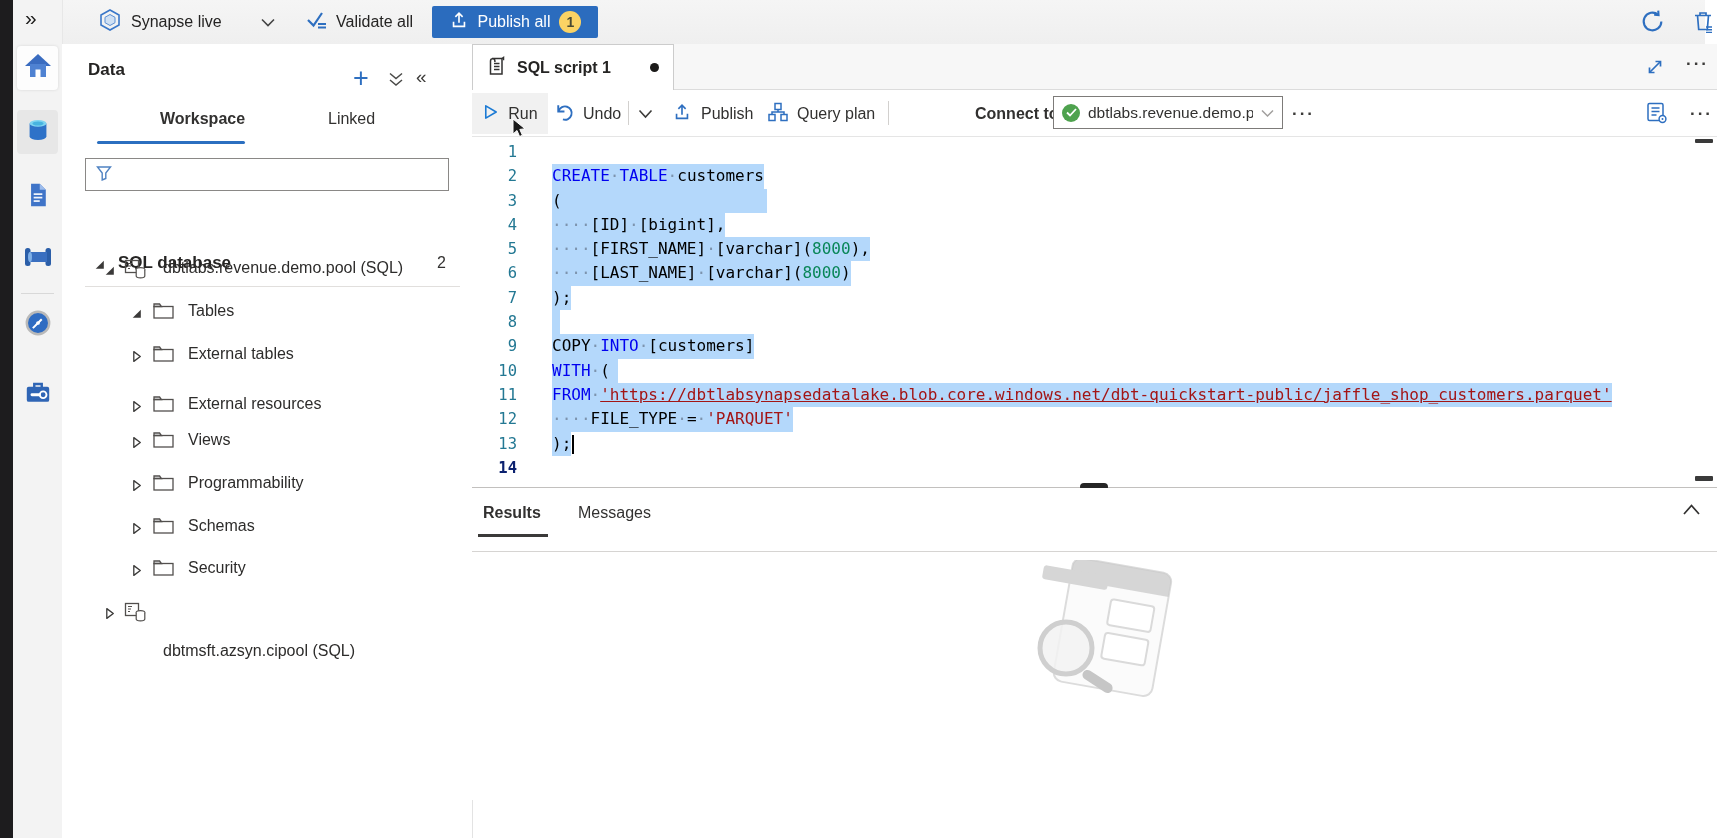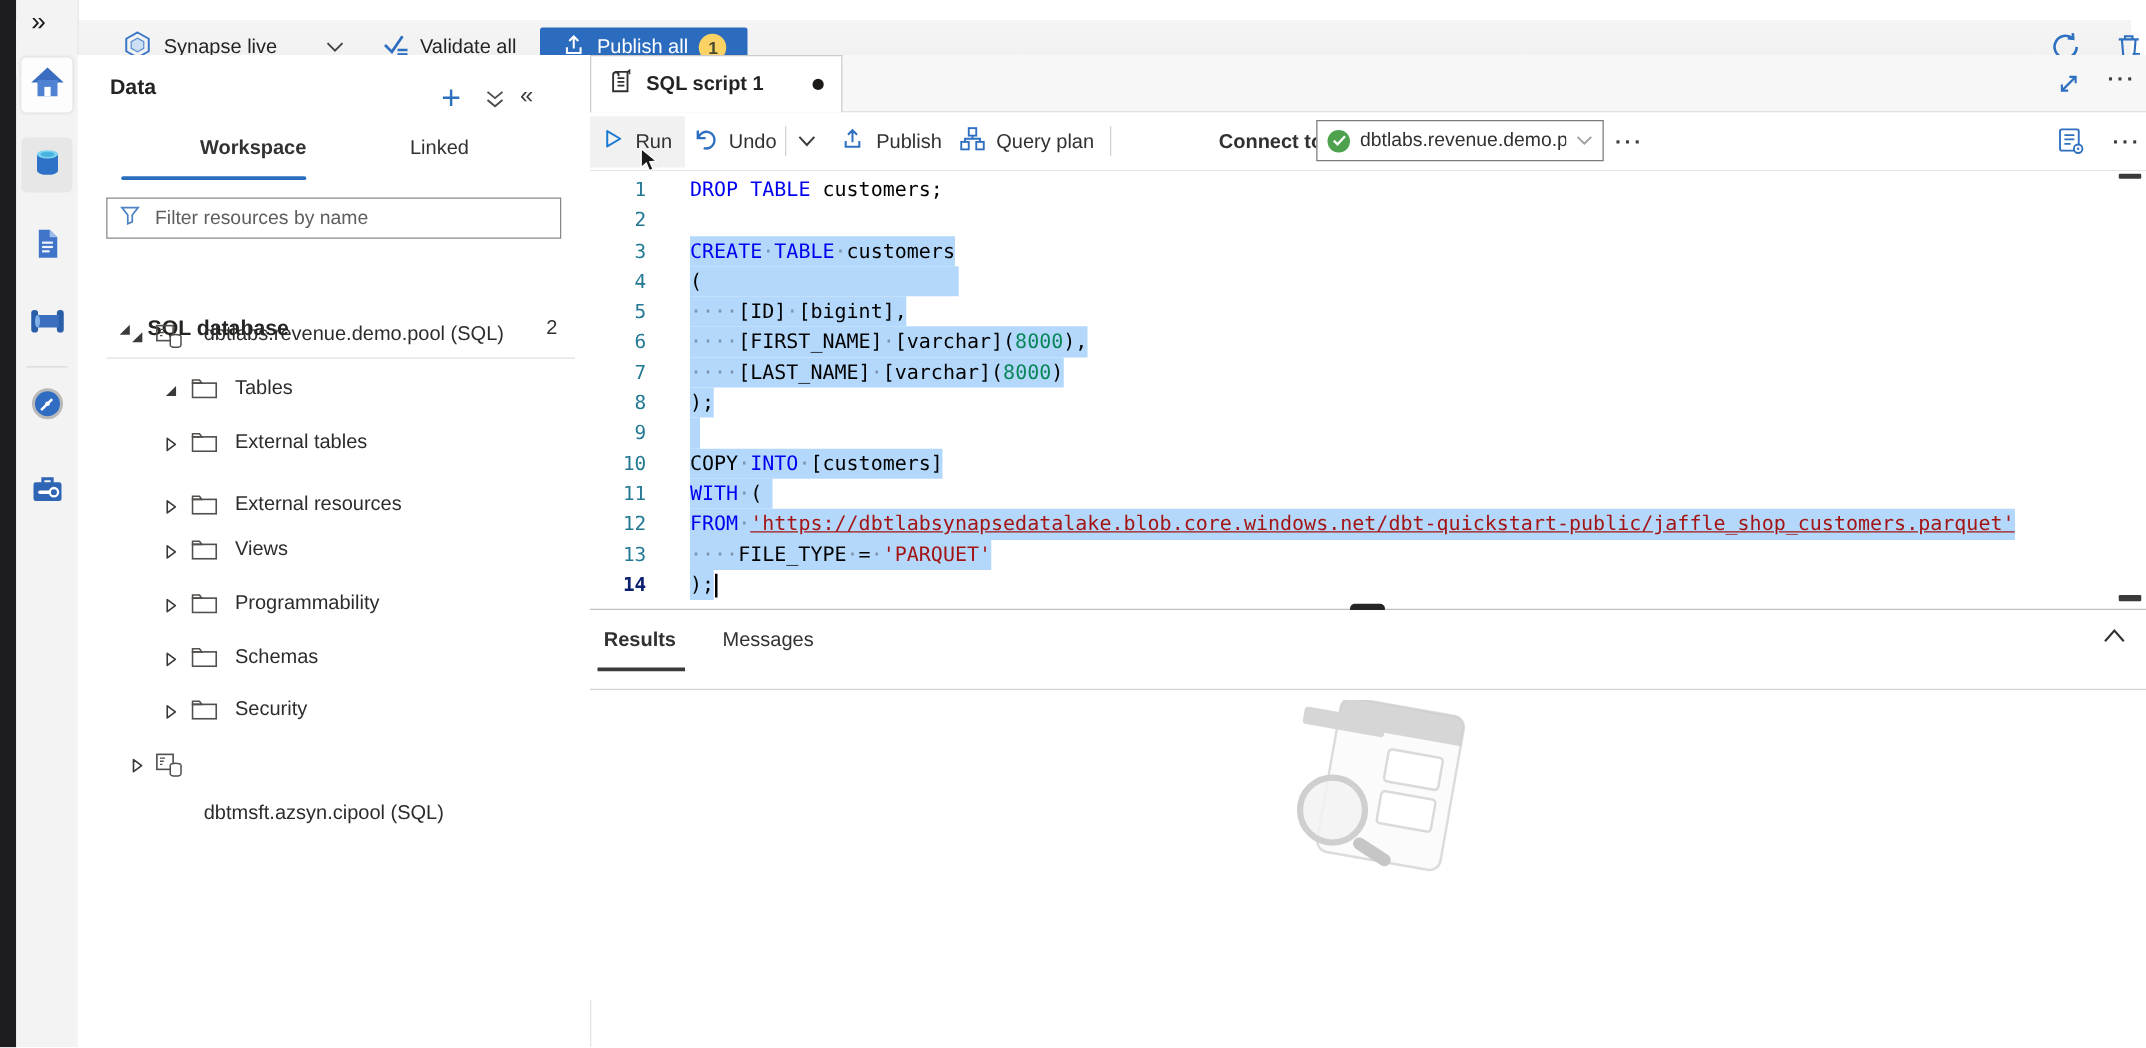--- a/index.html
+++ b/index.html
@@ -1,21 +1,21 @@
 <!DOCTYPE html>
 <html><head>
 <meta charset="utf-8">
 <style>
   html,body{margin:0;padding:0;background:#fff;}
   .screen{position:relative;width:1717px;height:838px;overflow:hidden;
     font-family:"Liberation Sans",sans-serif;color:#323130;background:#fff;}
   .abs{position:absolute;}
   
   .edge{position:absolute;left:0;top:0;width:13px;height:838px;background:#1d1c1e;}
-  .topbar{position:absolute;left:13px;top:16px;width:1692px;height:44px;
+  .topbar{position:absolute;left:13px;top:0;width:1692px;height:44px;
     background:linear-gradient(#f5f5f5,#efefef);border-bottom:1px solid #e2e2e2;}
   .tb-item{position:absolute;display:flex;align-items:center;gap:9px;height:32px;top:6px;
     font-size:16px;color:#252423;cursor:default;}
   .chev{display:inline-block;}
   .publish-btn{position:absolute;left:419px;top:6px;width:166px;height:32px;background:#2b6cbe;
     border-radius:2px;display:flex;align-items:center;justify-content:center;gap:9px;color:#fff;font-size:16px;}
   .badge{width:22px;height:22px;border-radius:50%;background:#fbd364;color:#4a4a33;
     font-size:14px;display:flex;align-items:center;justify-content:center;font-weight:bold;}
   
   .rail{position:absolute;left:13px;top:0;width:49px;height:838px;background:#f3f3f3;border-right:1px solid #e7e7e7;}
@@ -203,21 +203,20 @@
     <div class="dp-tab active" style="left:90px;">Workspace</div>
     <div class="dp-tab" style="left:258px;">Linked</div>
     <div class="dp-underline"></div>
 
     <div class="filterbox">
       <span>
         <svg width="16" height="16" viewBox="0 0 16 16">
             <path d="M1.5 2 h13 L9.8 8 v5.5 l-3.6 1.5 V8 Z" fill="none" stroke="#4f82c2" stroke-width="1.4"></path>
           </svg>
       </span>
-      <input type="text" placeholder="Filter resources by name" style="">
     </div>
 
     <div class="tsection">
       <span class="abs" style="left:31px;top:9px;">
         <svg width="13" height="13" viewBox="0 0 12 12">
             <path d="M10 2.5 L10 10 L2.5 10 Z" fill="#3b3a39"></path>
           </svg>
       </span>
       <span class="tsec-label">SQL database</span>
       <span class="tsec-count">2</span>
@@ -430,21 +429,20 @@
           <div class="ln">7</div>
           <div class="ln">8</div>
           <div class="ln">9</div>
           <div class="ln">10</div>
           <div class="ln">11</div>
           <div class="ln">12</div>
           <div class="ln">13</div>
           <div class="ln cur">14</div>
         </div>
       <div class="codecol" id="codecol">
-          <div class="cl"><span class="kw">DROP</span> <span class="kw">TABLE</span> <span class="pl">customers;</span></div>
           <div class="cl"></div>
           <div class="cl"><span class="selspan"><span class="kw">CREATE</span><span class="dots">·</span><span class="kw">TABLE</span><span class="dots">·</span><span class="pl">customers</span></span></div>
           <div class="cl"><span class="selspan" style="padding-right: 205px;"><span class="pl">(</span></span></div>
           <div class="cl"><span class="selspan"><span class="dots">····</span><span class="pl">[ID]</span><span class="dots">·</span><span class="pl">[bigint],</span></span></div>
           <div class="cl"><span class="selspan"><span class="dots">····</span><span class="pl">[FIRST_NAME]</span><span class="dots">·</span><span class="pl">[varchar](</span><span class="num">8000</span><span class="pl">),</span></span></div>
           <div class="cl"><span class="selspan"><span class="dots">····</span><span class="pl">[LAST_NAME]</span><span class="dots">·</span><span class="pl">[varchar](</span><span class="num">8000</span><span class="pl">)</span></span></div>
           <div class="cl"><span class="selspan"><span class="pl">);</span></span></div>
           <div class="cl"><span class="selspan" style="padding-right: 8px;"></span></div>
           <div class="cl"><span class="selspan"><span class="pl">COPY</span><span class="dots">·</span><span class="kw">INTO</span><span class="dots">·</span><span class="pl">[customers]</span></span></div>
           <div class="cl"><span class="selspan" style="padding-right: 8px;"><span class="kw">WITH</span><span class="dots">·</span><span class="pl">(</span></span></div>

